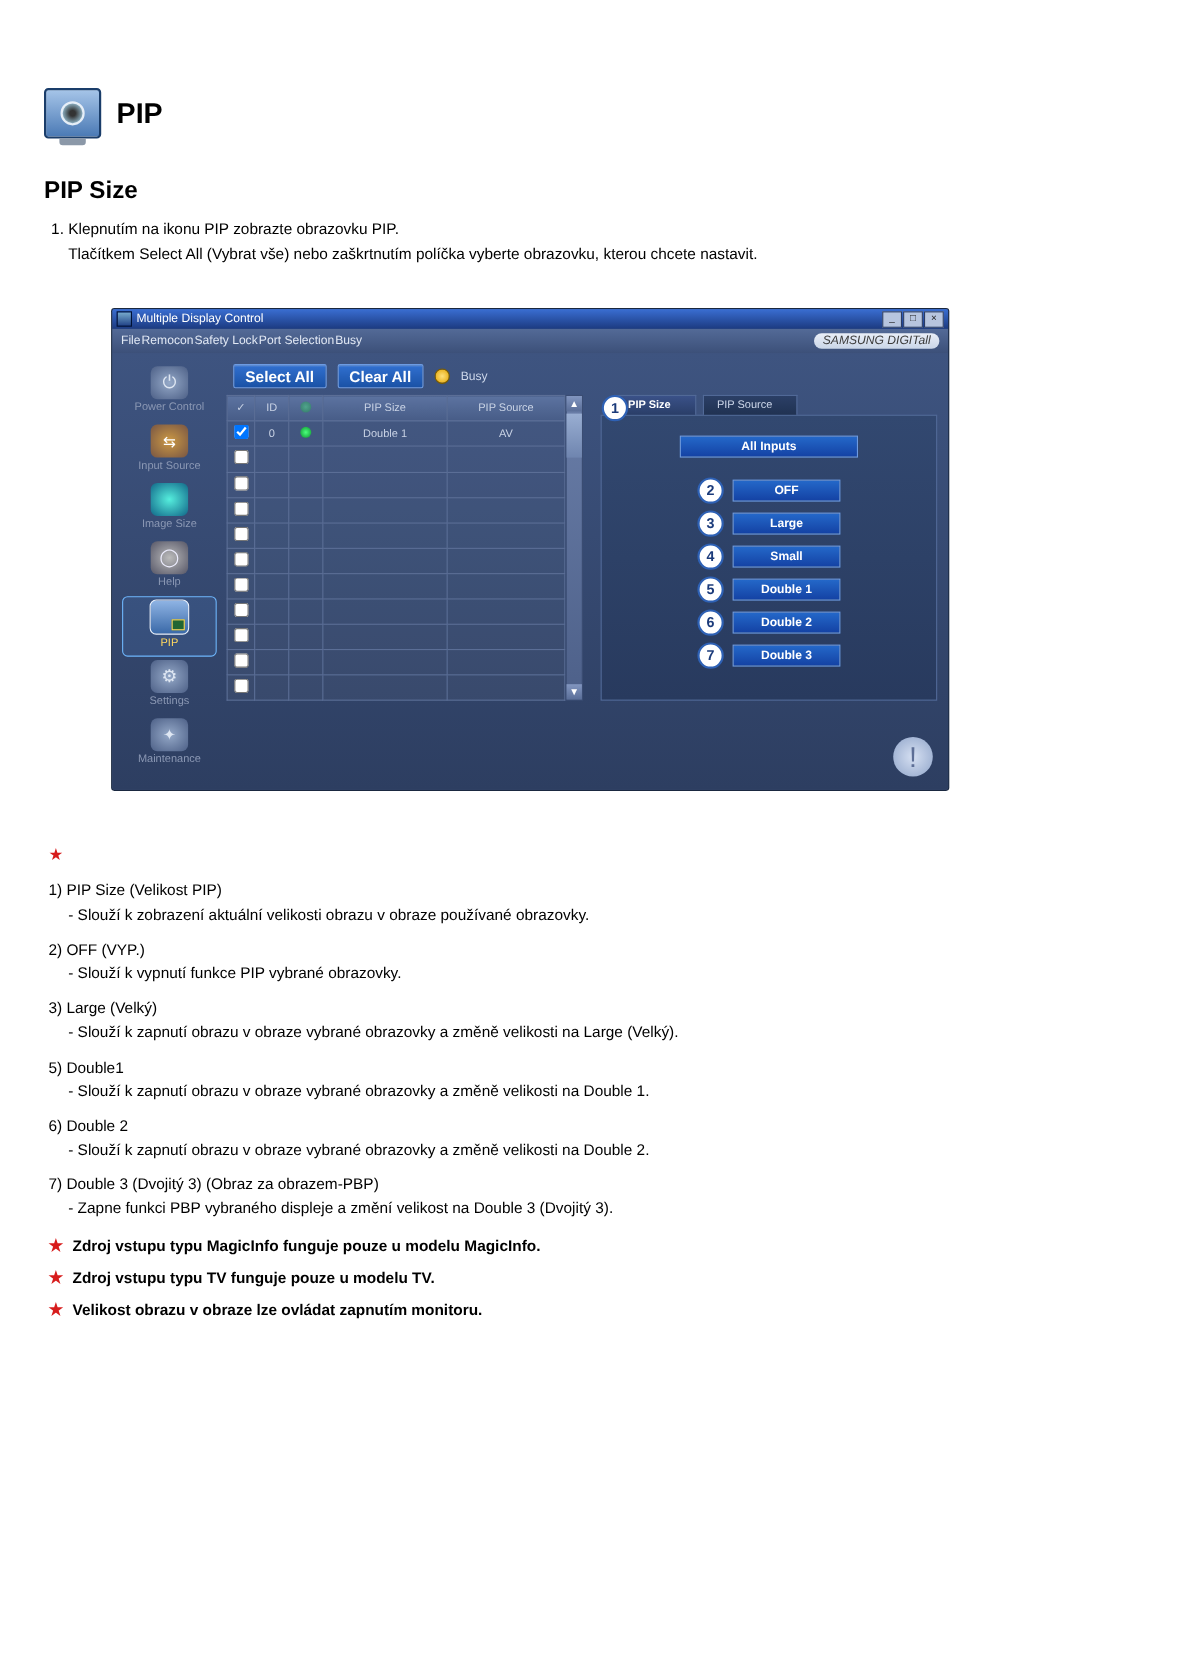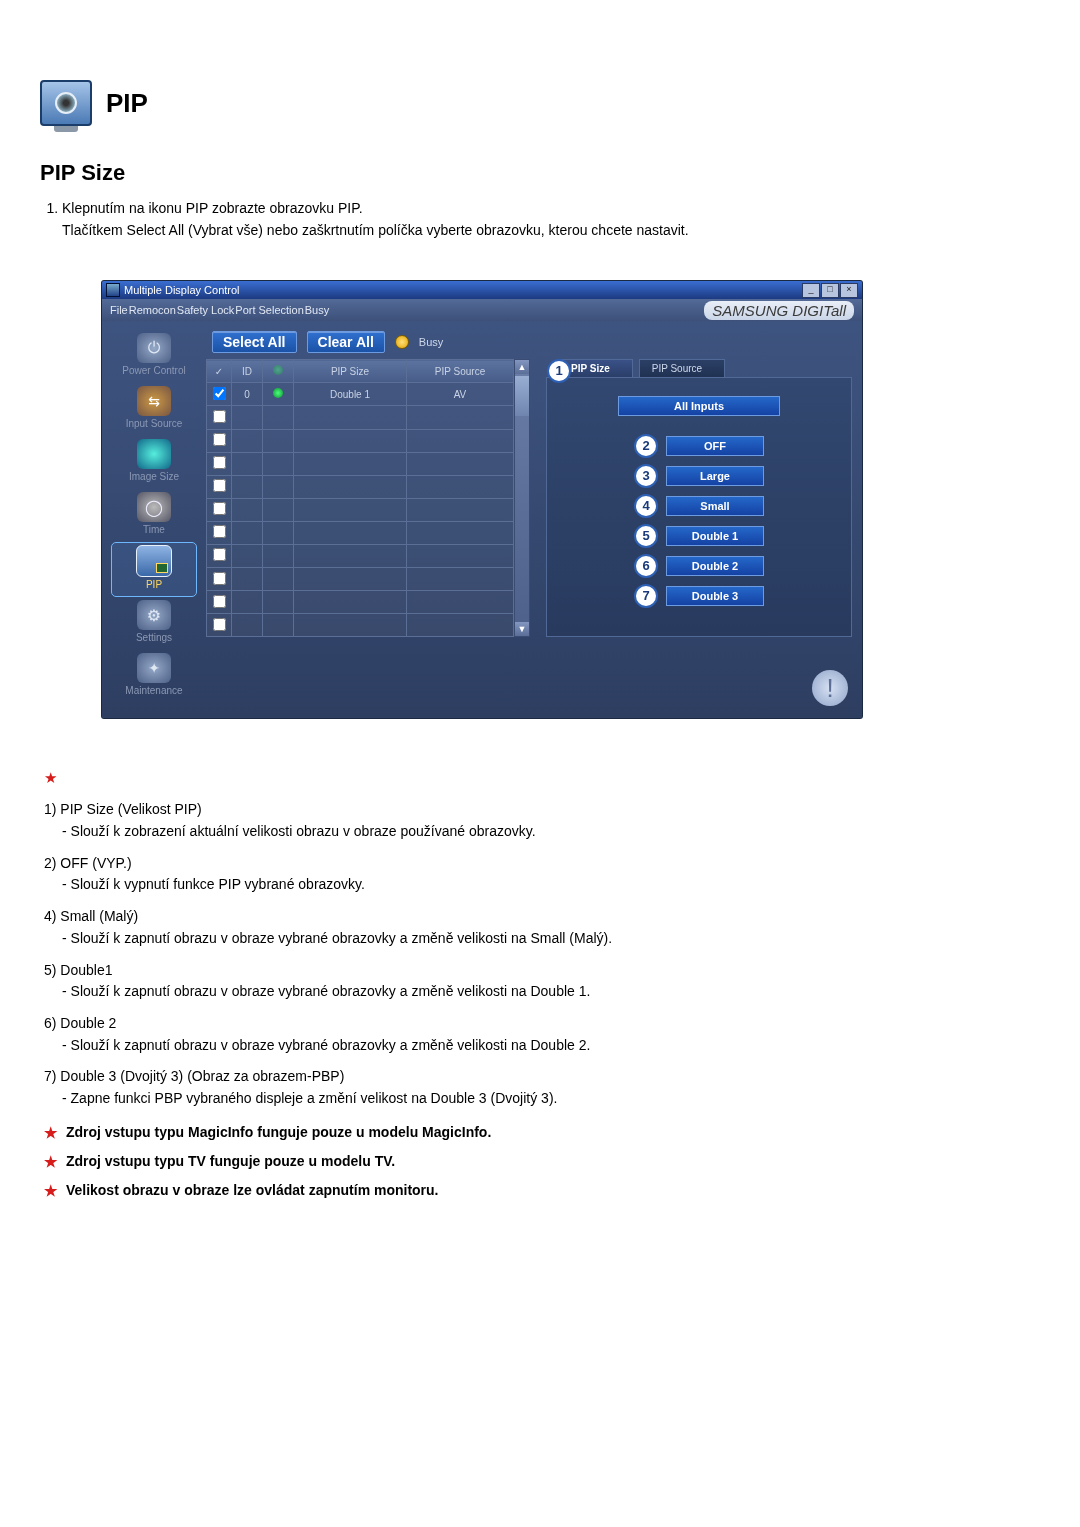--- a/index.html
+++ b/index.html
@@ -18,21 +18,21 @@
 
 
 .app-window { width:760px; margin:40px 0 12px 62px; box-shadow:0 0 0 1px #1a2840; background:#3b4e74; border-radius:2px; overflow:hidden; font-size:11px; color:#c9d3e5; }
 .titlebar { height:18px; background:linear-gradient(#3a6ed2,#1c3a80); display:flex; align-items:center; padding:0 4px; color:#fff; }
 .titlebar .ttl { flex:1; }
 .titlebar .win-btns { display:flex; gap:0; }
 .titlebar .win-btn { width:16px; height:13px; background:#b7c5de; border:1px solid #2a3c64; margin-left:1px; font-size:9px; text-align:center; line-height:11px; color:#1a1a1a; }
 
 .menubar { height:22px; background:linear-gradient(#536a97,#3c5079); display:flex; align-items:center; padding:0 8px; gap:1px; color:#e1e8f4; }
 .menubar span { cursor:default; }
-.menubar .brand { margin-left:auto; font-size:15px; font-style:italic; color:#d2d9e8; background:linear-gradient(#e9eef7,#cad6e8); color:#3b3b3b; padding:1px 8px; border-radius:8px; }
+.menubar .brand { margin-left:auto; font-size:11px; font-style:italic; color:#d2d9e8; background:linear-gradient(#e9eef7,#cad6e8); color:#3b3b3b; padding:1px 8px; border-radius:8px; }
 
 .app-body { display:flex; background:linear-gradient(#3e5480,#2d3e61); }
 
 
 .sidebar { width:104px; padding:10px 0 16px 0; display:flex; flex-direction:column; align-items:center; gap:2px; }
 .side-item { width:84px; text-align:center; color:#8b98b4; font-size:10px; padding:2px 0 6px 0; }
 .side-item .icon { width:34px; height:30px; margin:0 auto 2px auto; border-radius:6px; background:radial-gradient(#95a9c8,#4c5f86); position:relative; }
 .side-item.active { outline:1px solid #6fb8ff; background:rgba(80,130,200,.18); border-radius:4px; }
 .side-item.active .lbl { color:#ffd860; }
 .icon.power::after { content:"⏻"; position:absolute; inset:0; display:flex; align-items:center; justify-content:center; color:#dfe7f3; font-size:16px; }
@@ -146,21 +146,21 @@
           <div class="side-item">
             <div class="icon input"></div>
             <div class="lbl">Input Source</div>
           </div>
           <div class="side-item">
             <div class="icon image"></div>
             <div class="lbl">Image Size</div>
           </div>
           <div class="side-item">
             <div class="icon time"></div>
-            <div class="lbl">Time</div>
+            <div class="lbl">Help</div>
           </div>
           <div class="side-item active">
             <div class="icon pip"></div>
             <div class="lbl">PIP</div>
           </div>
           <div class="side-item">
             <div class="icon settings"></div>
             <div class="lbl">Settings</div>
           </div>
           <div class="side-item">
@@ -325,21 +325,21 @@
   </div>
 
   <div class="notes">
     <div class="note-line">
       <span class="star"></span>
     </div>
 
     <ul class="enum" id="enum">
         <li><span class="num">1)</span> <span>PIP Size (Velikost PIP)</span><span class="desc">- Slouží k zobrazení aktuální velikosti obrazu v obraze používané obrazovky.</span></li>
         <li><span class="num">2)</span> <span>OFF (VYP.)</span><span class="desc">- Slouží k vypnutí funkce PIP vybrané obrazovky.</span></li>
-        <li><span class="num">4)</span> <span>Small (Malý)</span><span class="desc">- Slouží k zapnutí obrazu v obraze vybrané obrazovky a změně velikosti na Small (Malý).</span></li>
+        <li><span class="num">3)</span> <span>Large (Velký)</span><span class="desc">- Slouží k zapnutí obrazu v obraze vybrané obrazovky a změně velikosti na Large (Velký).</span></li>
         <li><span class="num">5)</span> <span>Double1</span><span class="desc">- Slouží k zapnutí obrazu v obraze vybrané obrazovky a změně velikosti na Double 1.</span></li>
         <li><span class="num">6)</span> <span>Double 2</span><span class="desc">- Slouží k zapnutí obrazu v obraze vybrané obrazovky a změně velikosti na Double 2.</span></li>
         <li><span class="num">7)</span> <span>Double 3 (Dvojitý 3) (Obraz za obrazem-PBP)</span><span class="desc">- Zapne funkci PBP vybraného displeje a změní velikost na Double 3 (Dvojitý 3).</span></li>
       </ul>
 
     <div id="bold-notes">
         <div class="bold-note"><span class="star"></span> <span>Zdroj vstupu typu MagicInfo funguje pouze u modelu MagicInfo.</span></div>
         <div class="bold-note"><span class="star"></span> <span>Zdroj vstupu typu TV funguje pouze u modelu TV.</span></div>
         <div class="bold-note"><span class="star"></span> <span>Velikost obrazu v obraze lze ovládat zapnutím monitoru.</span></div>
       </div>

